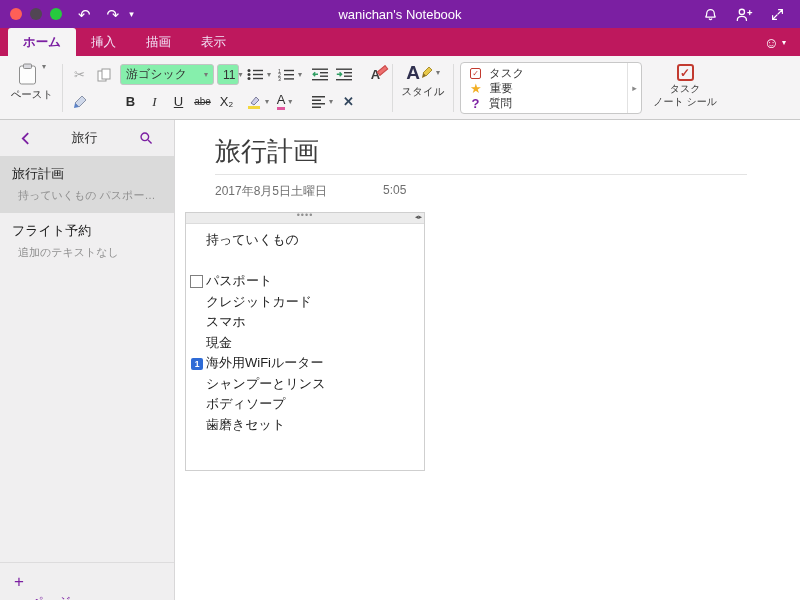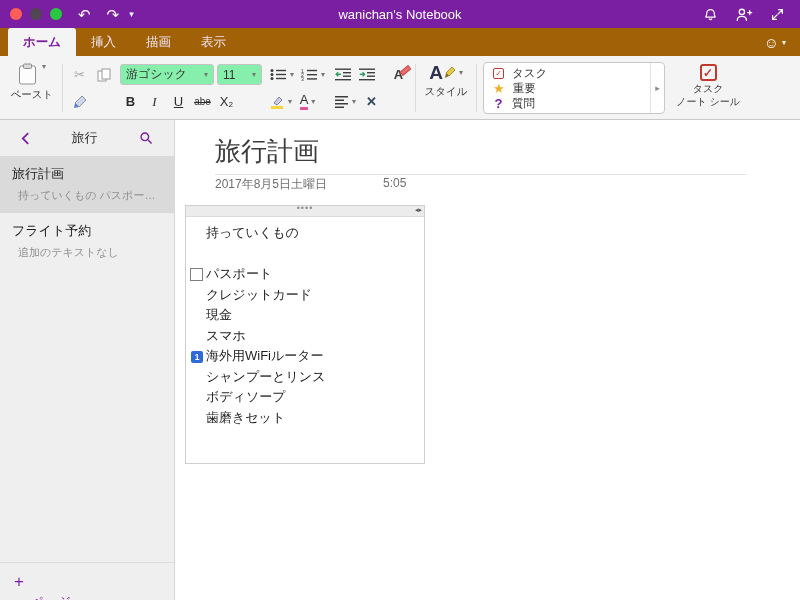--- a/index.html
+++ b/index.html
@@ -14,42 +14,42 @@
   .light.red{background:#ff5f57;}
   .light.dim{background:#514653;}
   .light.green{background:#27c93f;}
   .tb-glyph{color:#fff;font-size:15px;margin:0 8px;z-index:2;line-height:1;}
   .tb-glyph.small{font-size:9px;margin-left:2px;}
   .tb-title{position:absolute;left:0;right:0;text-align:center;color:#fff;font-size:13px;}
   .tb-right{margin-left:auto;display:flex;align-items:center;gap:18px;padding-right:16px;z-index:2;}
   .tb-iconbtn{display:flex;align-items:center;}
 
   
-  .tabbar{height:28px;background:#a16207;display:flex;align-items:stretch;flex:0 0 auto;text-align:right;}
+  .tabbar{height:28px;background:#be185d;display:flex;align-items:stretch;flex:0 0 auto;text-align:right;}
   .tab{display:flex;align-items:center;padding:0 15px;font-size:12.5px;color:#f3e6f9;}
   .tab:first-child{margin-left:8px;}
   .tab.active{background:#f5f4f5;color:#7b1fa2;font-weight:bold;border-radius:3px 3px 0 0;}
   .feedback{margin-left:auto;display:flex;align-items:center;gap:3px;padding-right:14px;color:#fff;}
   .smiley{font-size:15px;}
   .fb-caret{font-size:8px;}
 
   
   .ribbon{height:64px;background:#f5f4f5;border-bottom:1px solid #c9c9c9;display:flex;align-items:stretch;padding:5px 8px 4px 8px;gap:6px;flex:0 0 auto;}
   .rdiv{width:1px;background:#dcdcdc;margin:3px 0;flex:0 0 auto;}
   .big-btn{display:flex;flex-direction:column;align-items:center;justify-content:flex-start;background:none;border:none;padding-top:2px;width:48px;}
   .big-label{font-size:10.5px;color:#3a3a3a;margin-top:3px;white-space:nowrap;}
   .paste-iconrow{display:flex;align-items:flex-start;gap:2px;}
   .rcol{display:flex;flex-direction:column;justify-content:space-between;padding:1px 0;}
   .rrow{display:flex;align-items:center;gap:3px;height:25px;}
   .sbtn{display:flex;align-items:center;justify-content:center;min-width:21px;height:22px;border:none;background:none;font-size:13px;color:#2e2e2e;padding:0 2px;}
   .sbtn.disabled{color:#a8a8a8;}
   .caret{font-size:8px;color:#777;margin-left:3px;line-height:1;}
   .select{display:flex;align-items:center;justify-content:space-between;background:#86efac;border:1px solid #c4c4c4;border-radius:3px;height:21px;font-size:12px;color:#333;padding:0 5px;}
   .select.font-name{width:94px;}
-  .select.font-size{width:45px;}
+  .select.font-size{width:22px;}
   .fmt .bold{font-weight:bold;}
   .fmt .italic{font-style:italic;font-family:"Liberation Serif",serif;}
   .fmt .und{text-decoration:underline;}
   .fmt .strike{text-decoration:line-through;font-size:10px;}
   .colA{font-size:13px;color:#2e2e2e;border-bottom:3px solid #e0559d;line-height:1.05;}
   .xbtn{color:#33475e;font-weight:bold;font-size:13px;}
   .clearA{position:relative;font-size:13px;color:#3a3a3a;font-weight:bold;}
   .clearA .eraser{position:absolute;width:11px;height:5px;background:#ee6f6f;border:1px solid #c94f4f;transform:rotate(-40deg);right:-8px;top:1px;}
   .style-wrap{display:flex;align-items:center;position:relative;}
   .style-A{font-size:19px;font-weight:600;color:#30304f;line-height:1;}
@@ -79,21 +79,21 @@
   .sb-item-title{font-size:13px;color:#1c1c1c;margin-bottom:5px;}
   .sb-item-prev{font-size:11px;color:#8f8f8f;white-space:nowrap;overflow:hidden;text-overflow:ellipsis;margin-left:6px;}
   .sb-footer{height:38px;border-top:1px solid #dddcdd;display:flex;align-items:center;gap:8px;padding:0 14px;color:#7b1fa2;flex:0 0 auto;}
   .sb-plus{font-size:17px;line-height:1;}
   .sb-add-label{font-size:13px;margin-top:40px;}
 
   
   .content{flex:1;background:#fff;padding:16px 0 0 10px;position:relative;overflow:hidden;}
   .title-block{margin-left:30px;width:532px;border-bottom:1px solid #e3e3e3;padding-bottom:8px;}
   .page-title{font-size:26px;font-weight:400;color:#3c3c3c;line-height:30px;}
-  .date-row{margin-left:30px;margin-top:1px;font-size:12px;color:#6f6f6f;display:flex;}
+  .date-row{margin-left:30px;margin-top:8px;font-size:12px;color:#6f6f6f;display:flex;}
   .date-row .time{margin-left:56px;}
   .note-box{margin-top:12px;width:240px;border:1px solid #cfcfcf;background:#fff;}
   .note-handle{height:11px;background:#ececec;border-bottom:1px solid #dcdcdc;position:relative;}
   .handle-dots{position:absolute;left:50%;transform:translateX(-50%);top:-3px;font-size:9px;color:#8f8f8f;letter-spacing:1px;}
   .handle-resize{position:absolute;right:2px;top:0px;font-size:7px;color:#555;}
   .note-body{padding:7px 0 34px 0;}
   .note-line{position:relative;padding-left:20px;height:20.5px;display:flex;font-size:13px;color:#1e1e1e;}
   .note-line.spacer{height:20.5px;}
   .note-check{position:absolute;left:4px;top:3px;width:13px;height:13px;border:1px solid #7f7f7f;background:#fff;}
   .note-tag{position:absolute;left:5px;top:4px;width:12px;height:12px;background:#2e6bd6;border-radius:2px;color:#fff;font-size:8.5px;display:flex;align-items:center;justify-content:center;font-weight:bold;}
@@ -409,24 +409,24 @@
           </div>
           <div class="note-line spacer"></div>
           <div class="note-line">
             <span class="note-check"></span>
             <span class="nl-text">パスポート</span>
           </div>
           <div class="note-line">
             <span class="nl-text">クレジットカード</span>
           </div>
           <div class="note-line">
+            <span class="nl-text">スマホ</span>
+          </div>
+          <div class="note-line">
             <span class="nl-text">現金</span>
-          </div>
-          <div class="note-line">
-            <span class="nl-text">スマホ</span>
           </div>
           <div class="note-line">
             <span class="note-tag">1</span>
             <span class="nl-text">海外用WiFiルーター</span>
           </div>
           <div class="note-line">
             <span class="nl-text">シャンプーとリンス</span>
           </div>
           <div class="note-line">
             <span class="nl-text">ボディソープ</span>

